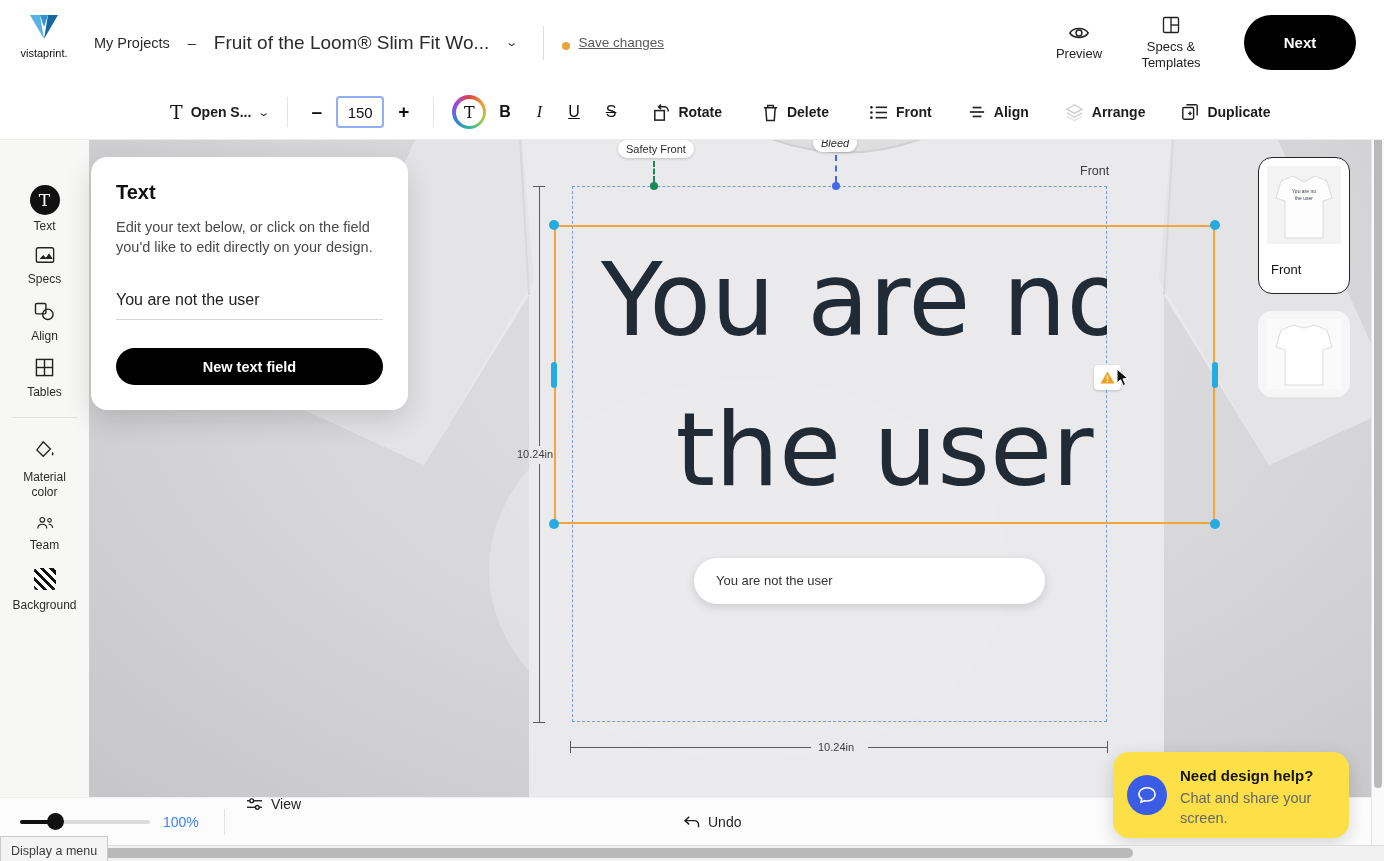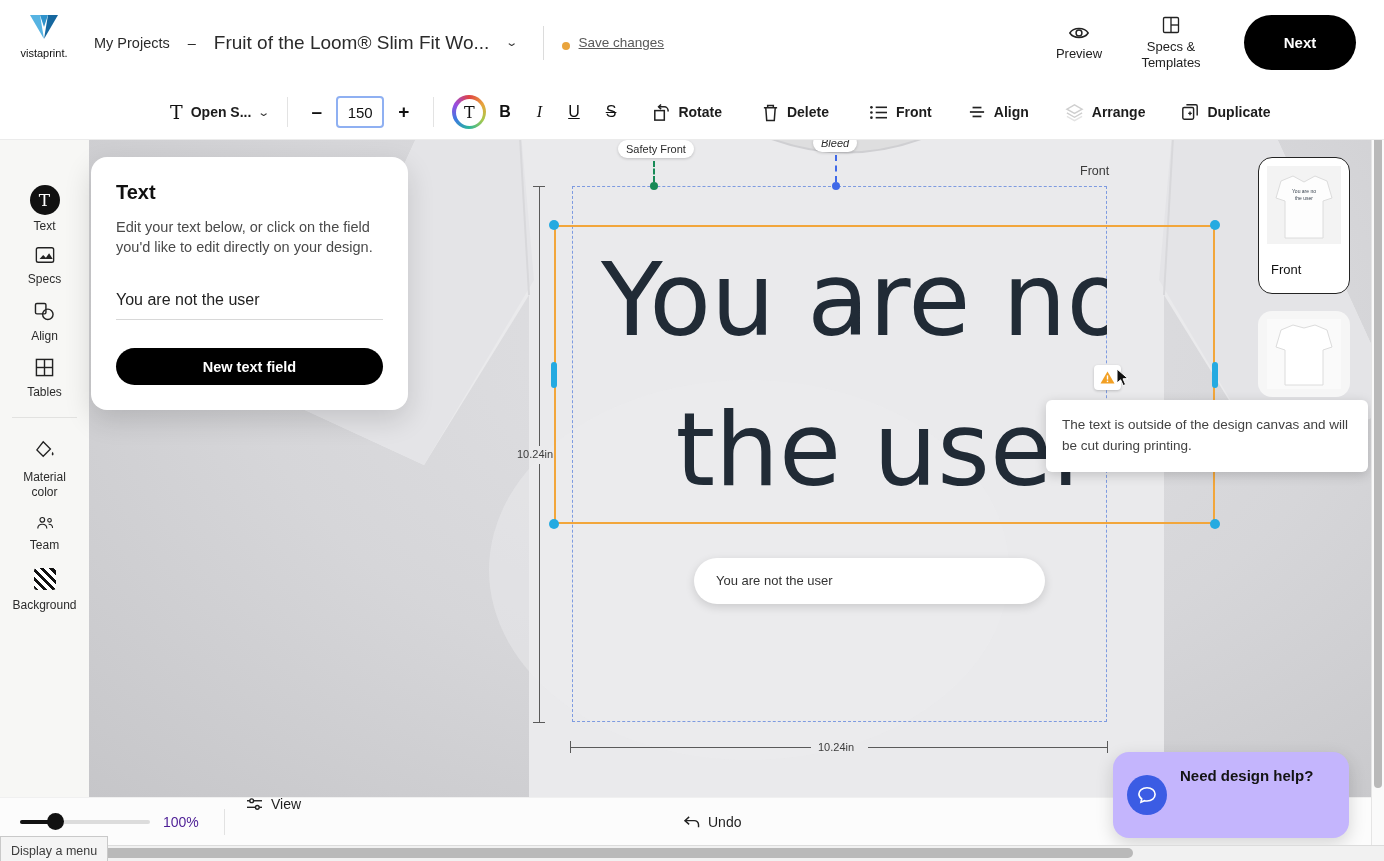--- a/index.html
+++ b/index.html
@@ -79,27 +79,27 @@
   .thumb-img{position:absolute;left:8px;top:8px;width:74px;height:78px;background:#f3f3f3;overflow:hidden;}
   .thumb-label{position:absolute;left:12px;top:104px;font-size:13px;color:#111;}
   .thumb-card2{left:1258px;top:311px;width:92px;height:86px;background:#f6f6f6;border-radius:14px;z-index:15;cursor:pointer;}
   .mini-text{position:absolute;left:0;top:22px;width:74px;text-align:center;font-size:5px;line-height:7px;color:#3a4450;}
 
   
   .bottom-bar{left:0;top:797px;width:1384px;height:48px;background:#fcfcfc;border-top:1px solid #f0f0f0;z-index:25;}
   .slider-track{left:20px;top:820px;width:130px;height:4px;border-radius:2px;background:#dcdcdc;z-index:26;}
   .slider-fill{left:20px;top:820px;width:38px;height:4px;border-radius:2px;background:#111;z-index:27;}
   .slider-knob{left:47px;top:813px;width:17px;height:17px;border-radius:50%;background:#111;z-index:28;cursor:pointer;}
-  .zoom-val{left:163px;top:814px;font-size:14px;color:#4c1d95;z-index:26;}
+  .zoom-val{left:163px;top:814px;font-size:14px;color:#3b82f6;z-index:26;}
   .bb-div{left:224px;top:809px;width:1px;height:26px;background:#e2e2e2;z-index:26;}
   .bb-group{gap:8px;cursor:pointer;z-index:26;}
   .bb-label{font-size:14px;color:#1f1f1f;}
 
   
-  .chat-card{left:1113px;top:752px;width:236px;height:86px;background:#c4b5fd;border-radius:16px;box-shadow:0 6px 18px rgba(0,0,0,.16);z-index:30;cursor:pointer;}
+  .chat-card{left:1113px;top:752px;width:236px;height:86px;background:#fde047;border-radius:16px;box-shadow:0 6px 18px rgba(0,0,0,.16);z-index:30;cursor:pointer;}
   .chat-circle{position:absolute;left:14px;top:23px;width:40px;height:40px;border-radius:50%;background:#3b5ce4;display:flex;align-items:center;justify-content:center;}
   .chat-title{position:absolute;left:67px;top:15px;font-size:15px;font-weight:bold;color:#141414;}
   .chat-body{position:absolute;left:67px;top:36px;width:150px;font-size:14.5px;line-height:20px;color:#666;}
 
   
   .vscroll{left:1371px;top:0;width:13px;height:845px;background:#fafafa;border-left:1px solid #e5e5e5;z-index:45;}
   .vthumb{left:1374px;top:6px;width:8px;height:782px;border-radius:4px;background:#b9b9b9;z-index:46;cursor:pointer;}
   .hscroll{left:0;top:845px;width:1384px;height:16px;background:#f1f1f1;border-top:1px solid #dcdcdc;box-sizing:border-box;z-index:45;}
   .hthumb{left:2px;top:848px;width:1131px;height:10px;border-radius:5px;background:#b9b9b9;z-index:46;cursor:pointer;}
   .status-tip{left:0;top:836px;height:22px;background:#f4f4f4;border:1px solid #c9c9c9;font-size:12.5px;color:#3c3c3c;line-height:20px;padding:4px 10px;z-index:48;}
@@ -165,21 +165,20 @@
       <path d="M7.5 0.5 L14.5 12.5 L0.5 12.5 Z" fill="#f2a024"></path>
       <rect x="6.8" y="4.4" width="1.4" height="4.2" fill="#fff"></rect>
       <rect x="6.8" y="9.6" width="1.4" height="1.5" fill="#fff"></rect>
     </svg>
   </div>
   <div class="abs cursor">
     <svg width="14" height="20" viewBox="0 0 14 20">
       <path d="M1 1 L1 15 L4.6 11.8 L7.2 17.6 L9.6 16.5 L7 10.8 L12 10.6 Z" fill="#111" stroke="#fff" stroke-width="1"></path>
     </svg>
   </div>
-  <div class="abs warn-tip">The text is outside of the design canvas and will be cut during printing.</div>
 
   <div class="abs text-panel">
     <h2 class="tp-title">Text</h2>
     <p class="tp-desc">Edit your text below, or click on the field you'd like to edit directly on your design.</p>
     <input class="tp-input" type="text" value="You are not the user" style="">
     <button class="tp-btn">New text field</button>
   </div>
 
   <div class="abs thumb-card">
     <div class="thumb-img">
@@ -383,20 +382,21 @@
     <span class="bb-label">Undo</span>
   </div>
 
   <div class="abs chat-card">
     <div class="chat-circle">
       <svg width="20" height="18" viewBox="0 0 22 20">
         <path d="M11 2 C5.8 2 2 5 2 9 c0 2.2 1.2 4.1 3.1 5.4 L4.3 18 l4-1.7 c.9.2 1.8.3 2.7.3 5.2 0 9-3 9-7.3 S16.2 2 11 2 Z" fill="none" stroke="#fff" stroke-width="1.8"></path>
       </svg>
     </div>
     <div class="chat-title">Need design help?</div>
+    <div class="chat-body">Chat and share your screen.</div>
   </div>
 
   <div class="abs vscroll"></div>
   <div class="abs vthumb"></div>
   <div class="abs hscroll"></div>
   <div class="abs hthumb"></div>
   <div class="abs status-tip">Display a menu</div>
 
 </div>
 

